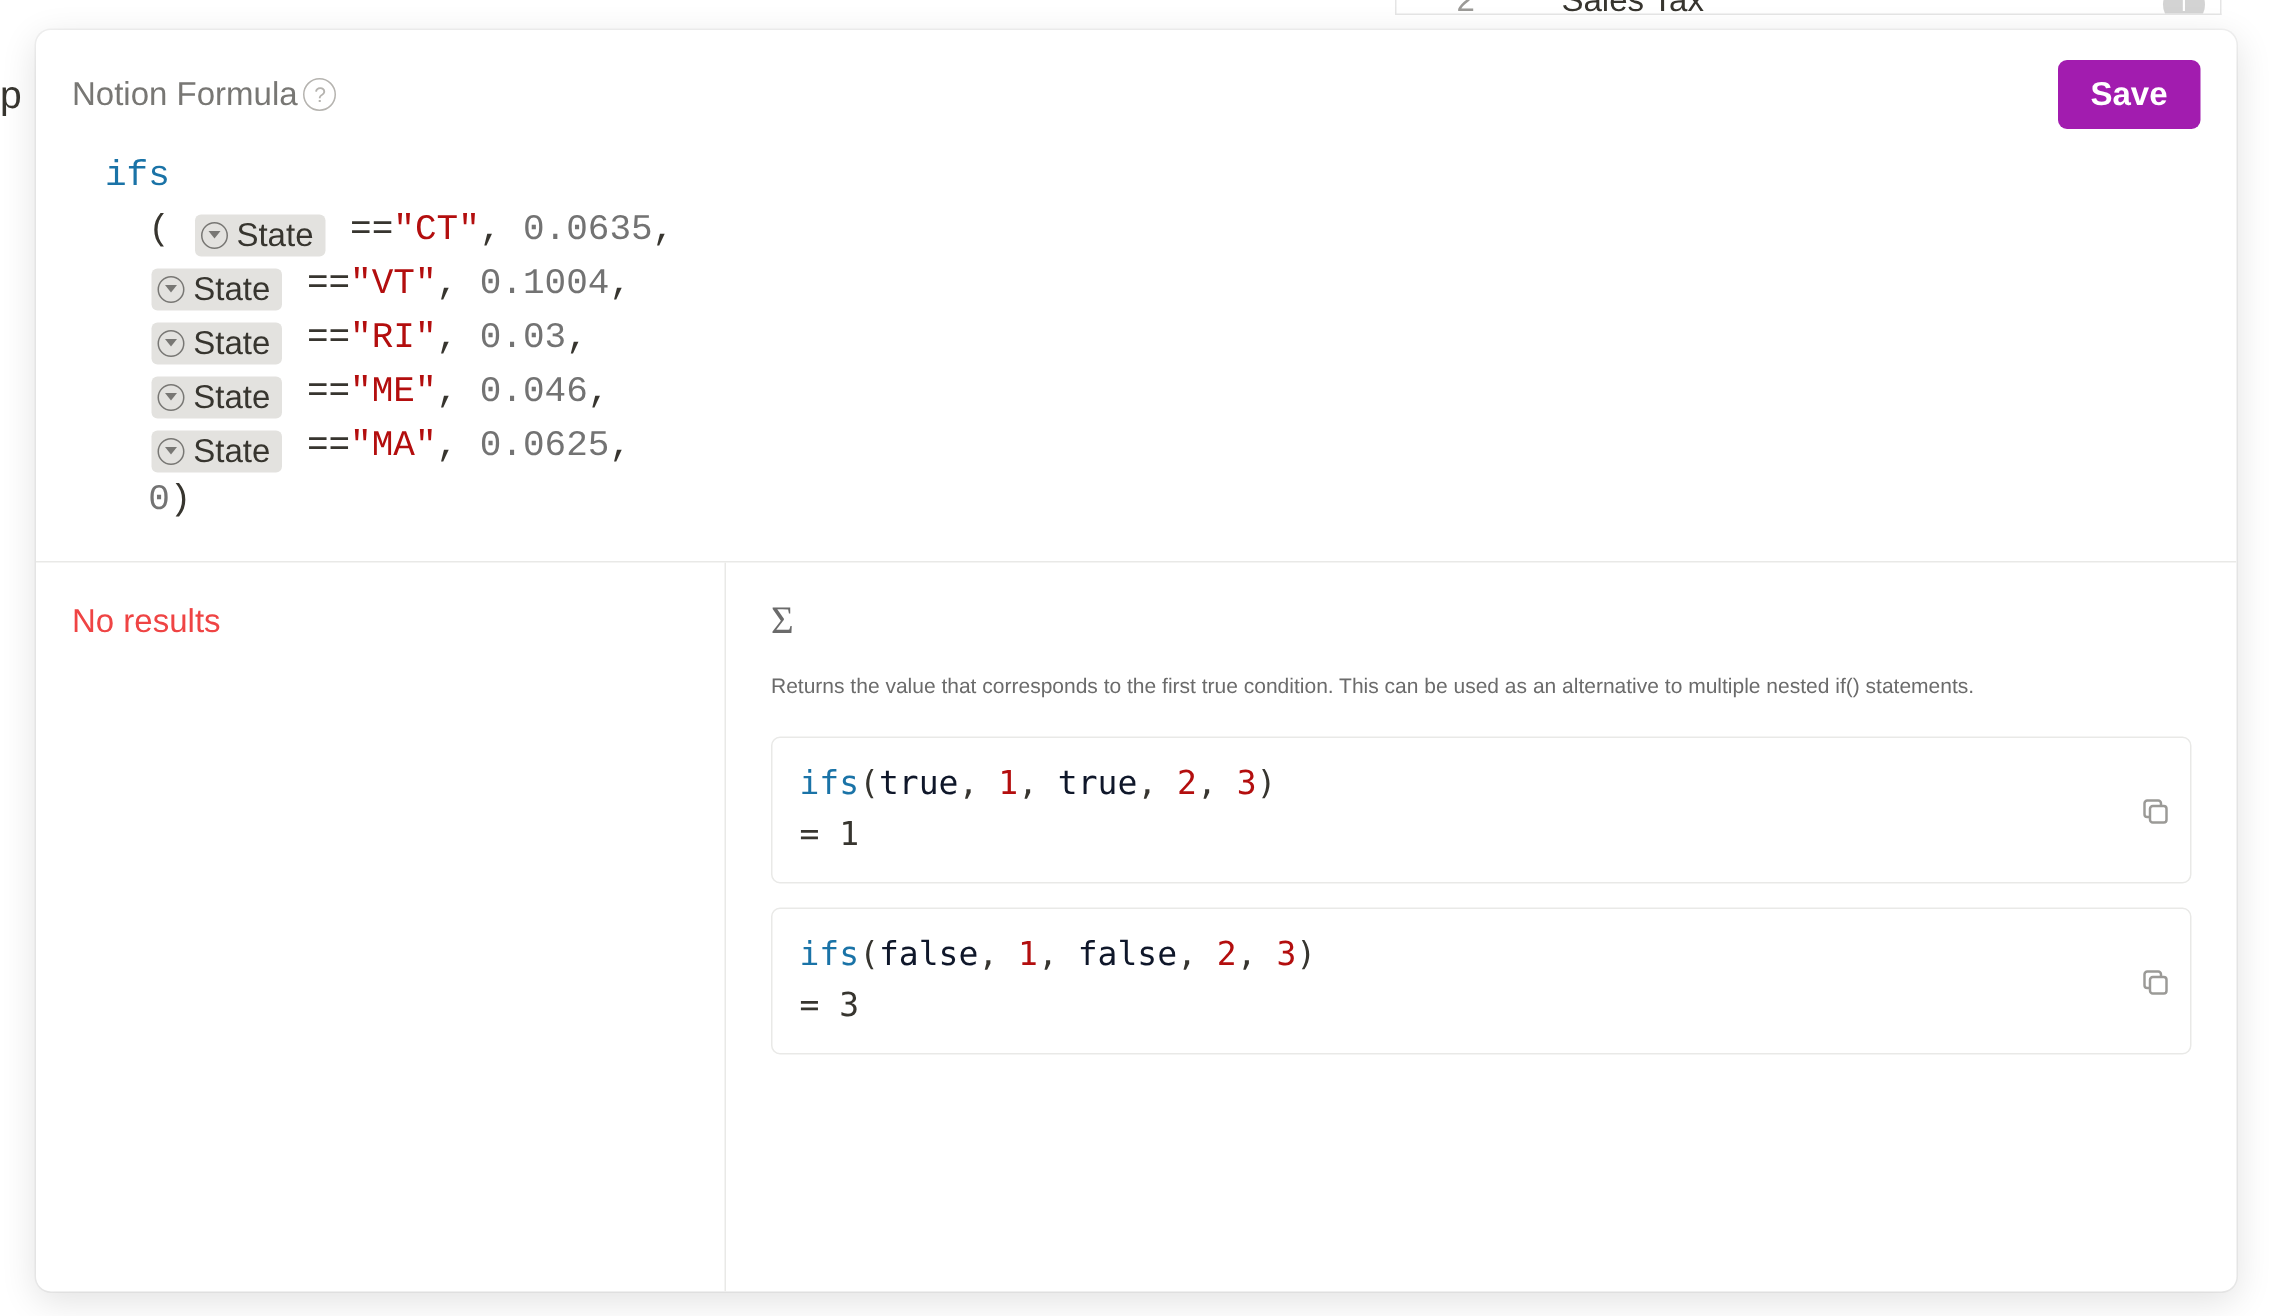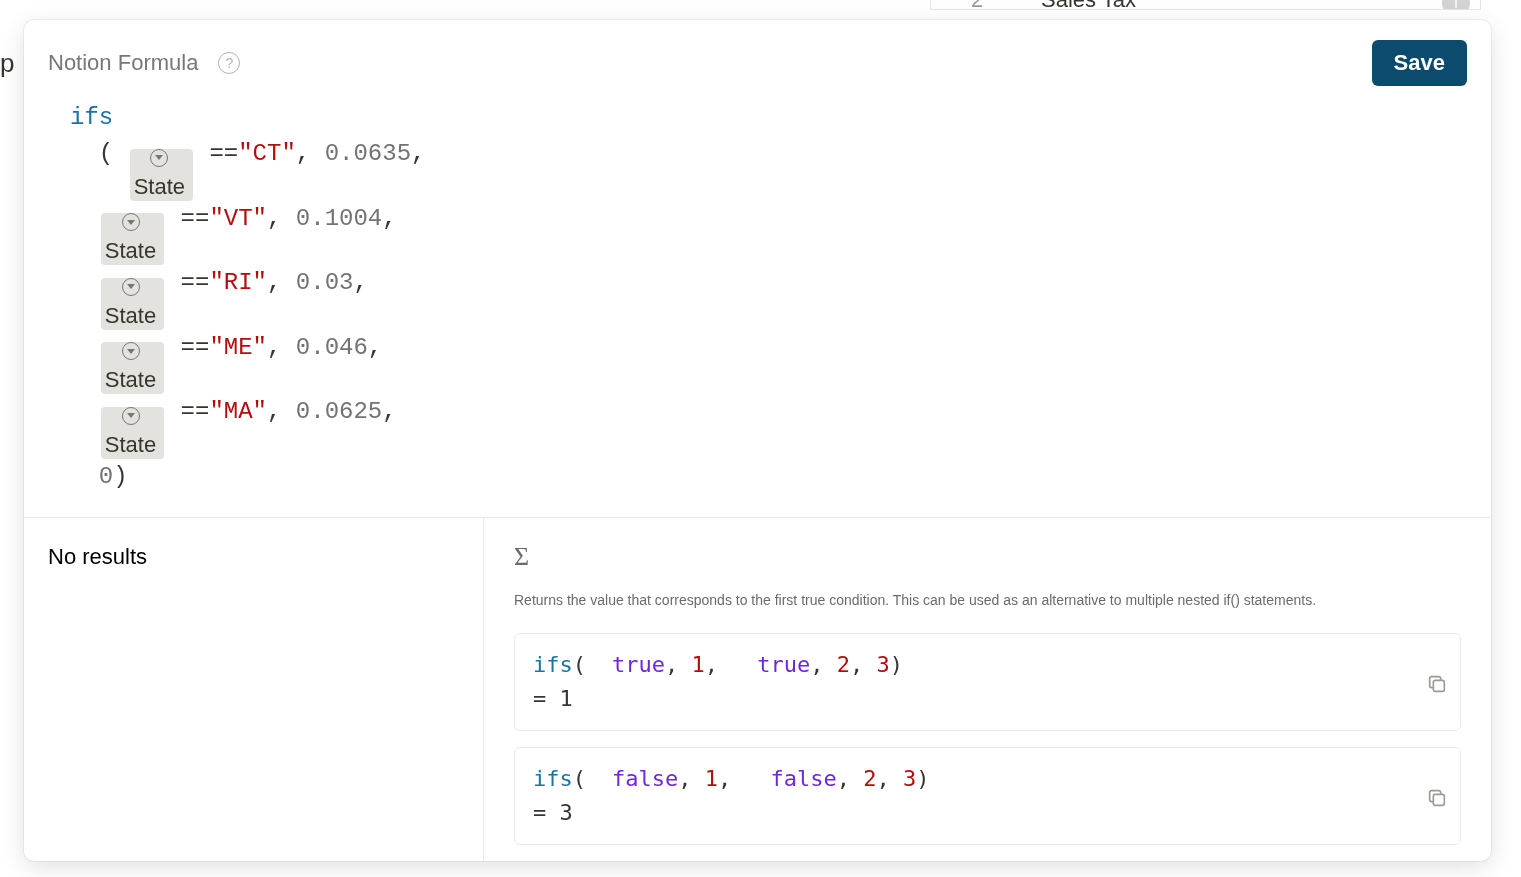--- a/index.html
+++ b/index.html
@@ -10,50 +10,50 @@
   .bg-peek-top { position: absolute; top: 0; left: 930px; right: 40px; height: 10px; border: 1px solid #e5e5e5; border-top: none; display: flex; align-items: flex-end; padding: 0 20px 0 40px; font-size: 22px; color: #37352f; overflow: hidden; }
   .bg-peek-top .num { position: absolute; left: 40px; bottom: -4px; color: #9b9a97; }
   .bg-peek-top .txt { position: absolute; left: 110px; bottom: -4px; }
   .bg-peek-top .circle { position: absolute; right: 10px; bottom: -8px; width: 28px; height: 28px; border-radius: 50%; background: #d3d3d3; color: #fff; display:flex; align-items:center; justify-content:center; font-size:16px }
   
   
   .modal { position: absolute; left: 24px; top: 20px; right: 30px; bottom: 16px; background: #fff; border-radius: 10px; box-shadow: 0 6px 24px rgba(0,0,0,0.12), 0 0 0 1px rgba(15,15,15,0.05); display: flex; flex-direction: column; overflow: hidden; }
   
   
   .modal-header { padding: 20px 24px 0 24px; display: flex; align-items: center; justify-content: space-between; }
-  .title-wrap { display: flex; align-items: center; gap: 20px; text-align: center; }
+  .title-wrap { display: flex; align-items: center; gap: 4px; text-align: center; }
   .title { font-size: 22px; color: #787774; font-weight: 400; }
   .help-icon { width: 22px; height: 22px; border: 1.5px solid #b5b3af; border-radius: 50%; display: flex; align-items: center; justify-content: center; font-size: 14px; color: #b5b3af; cursor: pointer; }
-  .save-btn { background: #0c4a6e; color: #fff; border: none; border-radius: 6px; padding: 10px 22px; font-size: 22px; font-weight: 600; cursor: pointer; }
+  .save-btn { background: #a21caf; color: #fff; border: none; border-radius: 6px; padding: 10px 22px; font-size: 22px; font-weight: 600; cursor: pointer; }
   
   
   .editor { padding: 14px 34px 22px 46px; font-family: SFMono-Regular, Menlo, Consolas, "Liberation Mono", monospace; font-size: 24px; line-height: 36px; white-space: pre; }
   .fn { color: #1a73a7; }
   .paren, .comma { color: #37352f; }
-  .pill { display: inline-flex; align-items: center; gap: 6px; background: #e3e2df; border-radius: 4px; padding: 0 8px 0 4px; margin: 0 2px; color: #37352f; font-family: -apple-system, sans-serif; font-size: 22px; vertical-align: baseline; line-height: 28px; flex-direction: column; }
+  .pill { display: inline-flex; align-items: center; gap: 6px; background: #e3e2df; border-radius: 4px; padding: 0 8px 0 4px; margin: 0 2px; color: #37352f; font-family: -apple-system, sans-serif; font-size: 22px; vertical-align: baseline; line-height: 28px; }
   .pill-icon { width: 18px; height: 18px; border: 1.5px solid #787774; border-radius: 50%; position: relative; display: inline-flex; align-items: center; justify-content: center; }
   .pill-icon::after { content: ""; border-left: 4px solid transparent; border-right: 4px solid transparent; border-top: 5px solid #787774; }
   .op { color: #37352f; }
   .str { color: #b30e0e; }
   .num-lit { color: #737373; }
   
   
   .split { display: flex; border-top: 1px solid #e9e9e7; flex: 1; min-height: 0; }
-  .left-pane { width: 460px; border-right: 1px solid #e9e9e7; padding: 26px 24px; font-size: 22px; color: #000000; }
+  .left-pane { width: 460px; border-right: 1px solid #e9e9e7; padding: 26px 24px; font-size: 22px; color: #ef4444; }
   .right-pane { flex: 1; padding: 24px 30px; overflow: auto; }
   
   .sig-row { display: flex; align-items: center; gap: 14px; margin-bottom: 18px; }
   .sigma { font-size: 26px; color: #6b6b6b; font-weight: 300; font-family: serif; }
   .sig { font-size: 25px; font-weight: 700; color: #1f1f1f; }
   .desc { font-size: 14px; color: #6b6b6b; line-height: 1.55; margin-bottom: 22px; }
   
   .example { border: 1px solid #e9e9e7; border-radius: 6px; padding: 14px 18px; margin-bottom: 16px; font-family: SFMono-Regular, Menlo, Consolas, monospace; font-size: 22px; line-height: 34px; position: relative; color: #37352f; }
   .example .copy { position: absolute; right: 12px; top: 50%; transform: translateY(-50%); width: 22px; height: 22px; cursor: pointer; color: #9b9a97; }
   .ex-fn { color: #1a73a7; }
-  .ex-bool { color: #6d28d9; margin-left: 26px; }
+  .ex-bool { color: #0f172a; }
   .ex-num { color: #b30e0e; }
   .ex-punc { color: #37352f; }
   .ex-res { color: #37352f; display: block; }
 </style>
 </head>
 <body>
 
 <div class="bg-peek-left">p</div>
 <div class="bg-peek-top">
   <span class="num">2</span>

